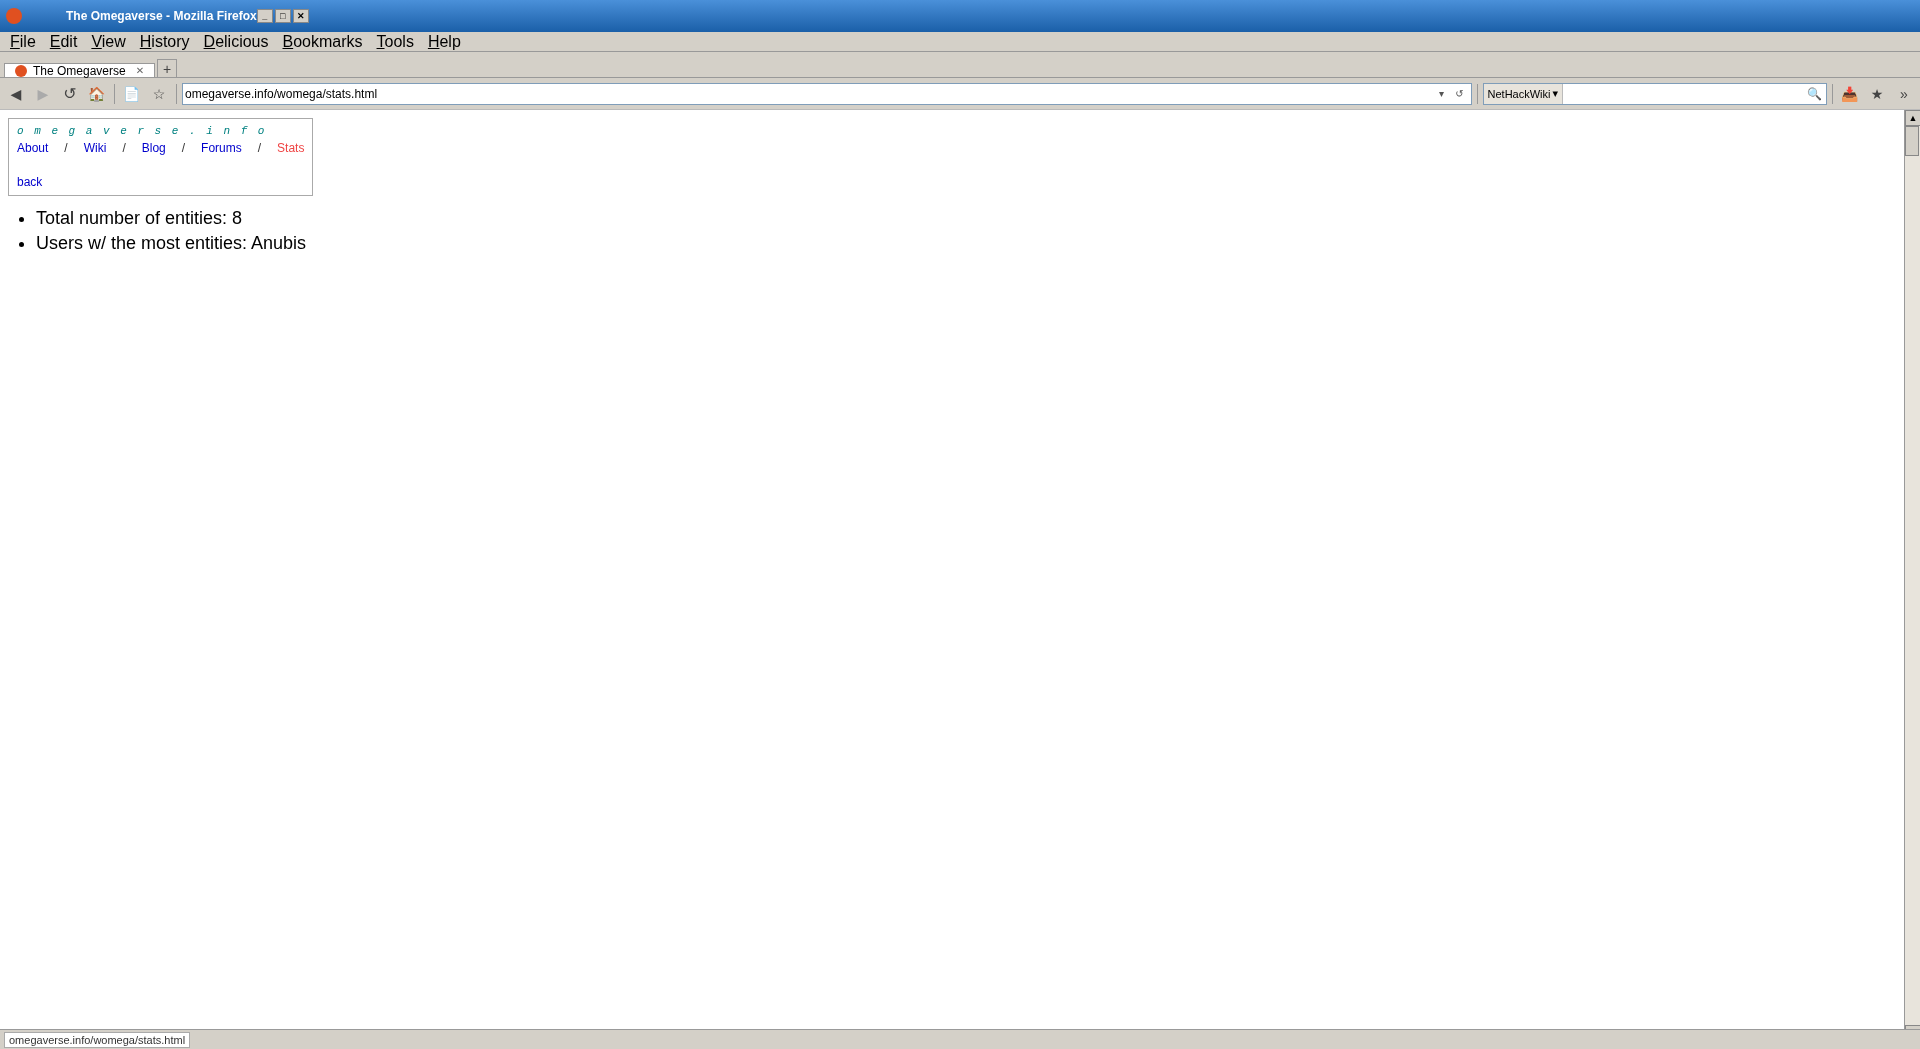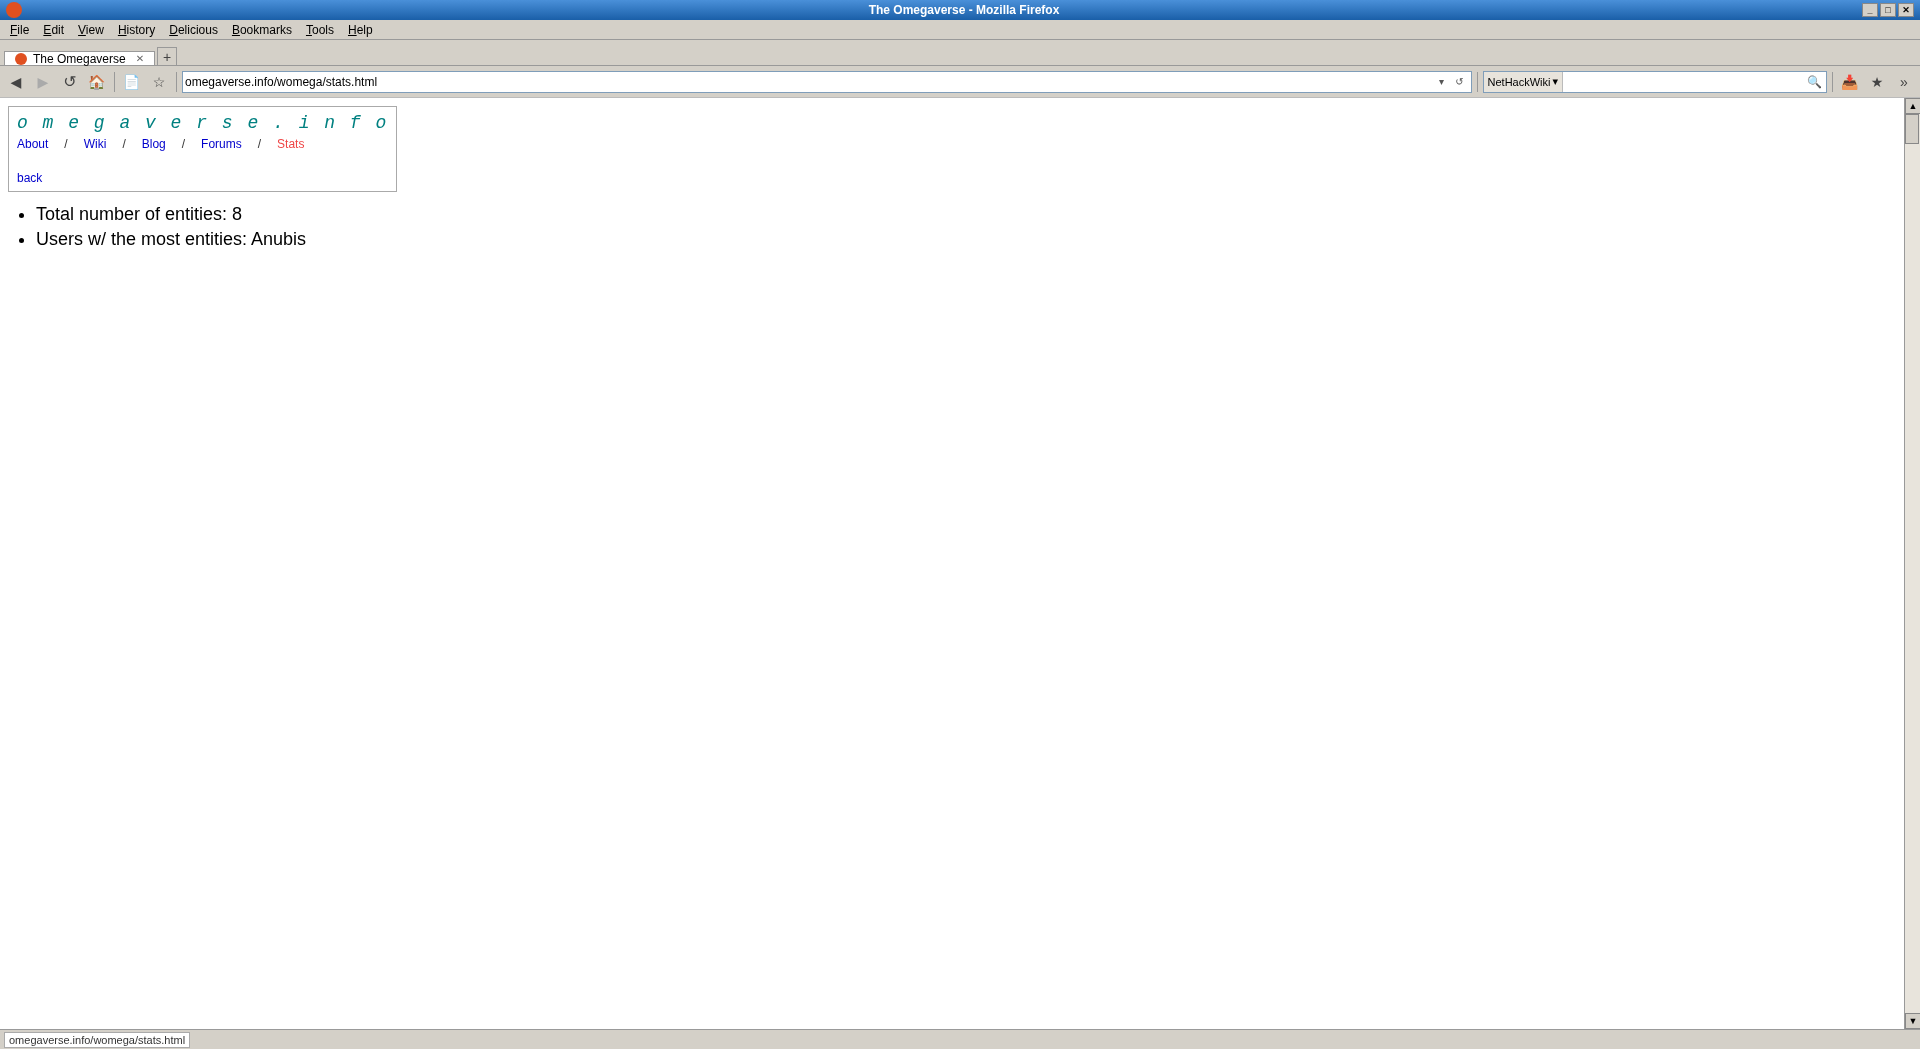--- a/index.html
+++ b/index.html
@@ -10,24 +10,24 @@
       background: #d4d0c8;
       width: 1920px;
       height: 1049px;
       overflow: hidden;
     }
 
     
     #titlebar {
       background: linear-gradient(to bottom, #4a90d9, #1a5fa8);
       color: white;
-      height: 20px;
-      display: flex;
-      align-items: center;
-      justify-content: space-between;
+      height: 32px;
+      display: flex;
+      align-items: center;
+      justify-content: flex-start;
       padding: 0 6px;
       font-size: 12px;
       font-weight: bold;
     }
     #titlebar-controls {
       display: flex;
       gap: 2px;
     }
     .titlebar-btn {
       width: 16px;
@@ -42,21 +42,21 @@
       color: #000;
     }
 
     
     #menubar {
       background: #d4d0c8;
       height: 20px;
       display: flex;
       align-items: center;
       padding: 0 4px;
-      font-size: 12px;
+      font-size: 16px;
       gap: 2px;
       border-bottom: 1px solid #999;
     }
     .menu-item {
       padding: 2px 6px;
       cursor: pointer;
       color: #000;
     }
     .menu-item span { text-decoration: underline; }
 
@@ -294,21 +294,21 @@
       display: inline-block;
       padding: 6px 8px;
       margin-bottom: 8px;
       background: white;
       min-width: 200px;
     }
     #site-logo {
       font-family: 'Courier New', monospace;
       font-style: italic;
       color: #008080;
-      font-size: 18px;
+      font-size: 11px;
       letter-spacing: 2px;
       margin-bottom: 4px;
       display: block;
     }
     #nav-links {
       display: flex;
       gap: 14px;
       font-size: 12px;
       flex-wrap: wrap;
     }

